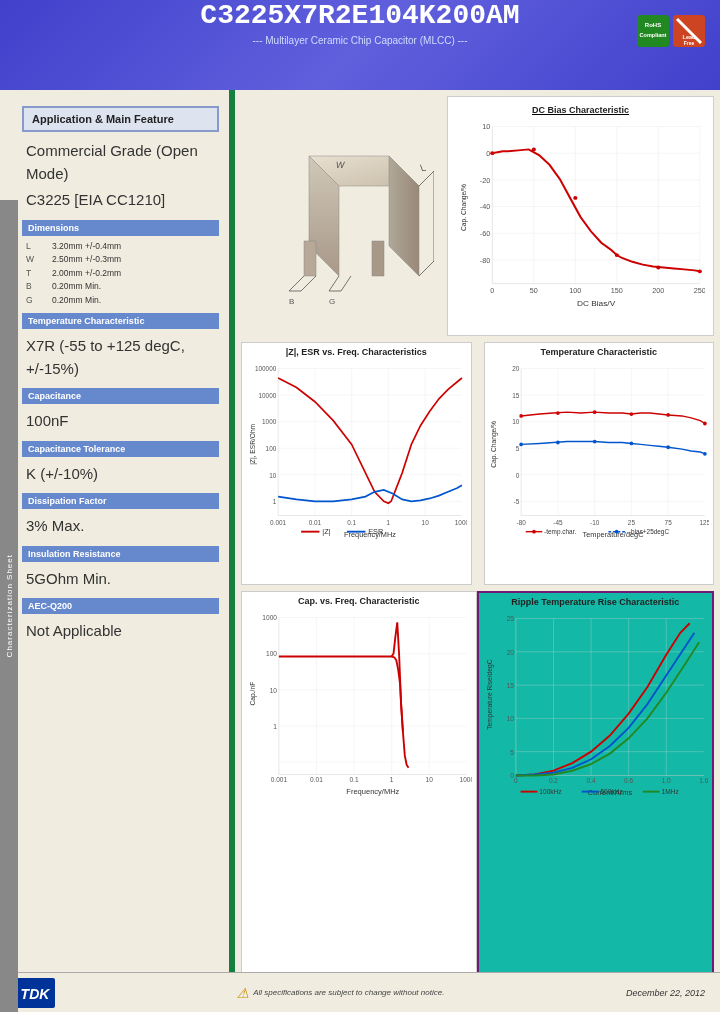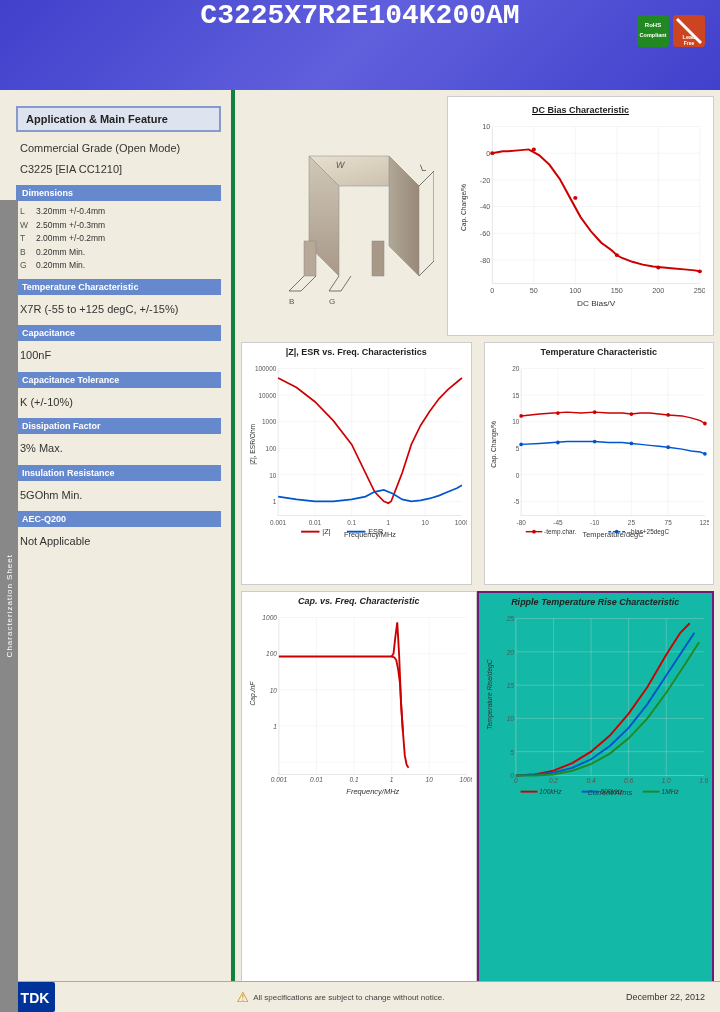--- a/index.html
+++ b/index.html
@@ -81,35 +81,35 @@
 
     
     .main {
       display: flex;
       height: calc(1012px - 90px);
     }
 
     
     .left-panel {
       width: 235px;
-      padding: 8px 10px 8px 16px;
-      border-right: 4px solid #15803d;
+      padding: 8px 10px 8px 22px;
+      border-right: 6px solid #15803d;
     }
 
     .section-header {
       background: #6688cc;
       color: white;
       padding: 3px 6px;
       font-size: 9px;
       font-weight: bold;
       margin-bottom: 4px;
       margin-top: 6px;
     }
     .section-content {
-      font-size: 11px;
+      font-size: 15px;
       color: #333;
       padding: 2px 4px;
       line-height: 1.5;
     }
 
     .app-feature-box {
       border: 2px solid #8899cc;
       background: #dde4f0;
       padding: 5px 8px;
       margin-bottom: 6px;
@@ -125,42 +125,43 @@
       font-size: 8.5px;
       color: #333;
       padding-left: 4px;
     }
     .dim-row {
       display: flex;
       gap: 4px;
       line-height: 1.6;
     }
     .dim-label { width: 12px; color: #555; }
-    .dim-value { color: #333; }
+    .dim-value { color: #333; margin-left: 10px; }
     .chart-title {
       text-align: center;
       font-size: 9px;
       font-weight: bold;
       color: #222;
       margin-bottom: 2px;
     }
 
     
     .footer {
       position: absolute;
       bottom: 0;
       left: 0;
       right: 0;
-      height: 31px;
+      height: 40px;
       background: #f0ece0;
       border-top: 1px solid #aaa;
       display: flex;
       align-items: center;
       padding: 0 15px;
       justify-content: space-between;
+      font-style: italic;
     }
     .footer-logo {
       display: flex;
       align-items: center;
       gap: 4px;
     }
     .footer-notice {
       font-size: 8px;
       color: #444;
       display: flex;
@@ -173,20 +174,21 @@
     }
 
     svg text { font-family: Arial, sans-serif; }
   </style>
 </head>
 <body>
 
 <div class="header">
   <div>
     <div class="header-title">C3225X7R2E104K200AM</div>
+    <div class="header-subtitle">--- Multilayer Ceramic Chip Capacitor (MLCC) ---</div>
   </div>
   <div class="header-badges">
     <div class="badge badge-rohs">
       <svg width="32" height="32" viewBox="0 0 32 32">
         <rect width="32" height="32" rx="4" fill="#228822"></rect>
         <text x="16" y="12" text-anchor="middle" font-size="6" fill="white" font-weight="bold">RoHS</text>
         <text x="16" y="22" text-anchor="middle" font-size="5.5" fill="white">Compliant</text>
       </svg>
     </div>
     <div class="badge badge-lead">
@@ -460,21 +462,21 @@
           <line x1="40" y1="182" x2="58" y2="182" stroke="#cc0000" stroke-width="1.5"></line>
           <circle cx="49" cy="182" r="2" fill="#cc0000"></circle>
           <text x="60" y="185" font-size="7" fill="#333">-temp.char.</text>
           <line x1="130" y1="182" x2="148" y2="182" stroke="#0055cc" stroke-width="1.5" stroke-dasharray="3,2"></line>
           <circle cx="139" cy="182" r="2" fill="#0055cc"></circle>
           <text x="150" y="185" font-size="7" fill="#333">--bias+25degC</text>
         </svg>
       </div>
     </div>
 
-    <div style="display:flex; flex:1;font-style:italic;">
+    <div style="display:flex; flex:1;">
 
       <div style="flex:1; background:white; border:1px solid #ccc; padding:4px;">
         <div class="chart-title">Cap. vs. Freq. Characteristic</div>
         <svg width="100%" height="195" viewBox="0 0 240 205" preserveAspectRatio="none">
 
           <line x1="35" y1="10" x2="35" y2="175" stroke="#ccc" stroke-width="0.5"></line>
           <line x1="35" y1="175" x2="235" y2="175" stroke="#ccc" stroke-width="0.5"></line>
           <line x1="35" y1="10" x2="235" y2="10" stroke="#ddd" stroke-width="0.3"></line>
           <line x1="35" y1="48" x2="235" y2="48" stroke="#ddd" stroke-width="0.3"></line>
           <line x1="35" y1="86" x2="235" y2="86" stroke="#ddd" stroke-width="0.3"></line>

